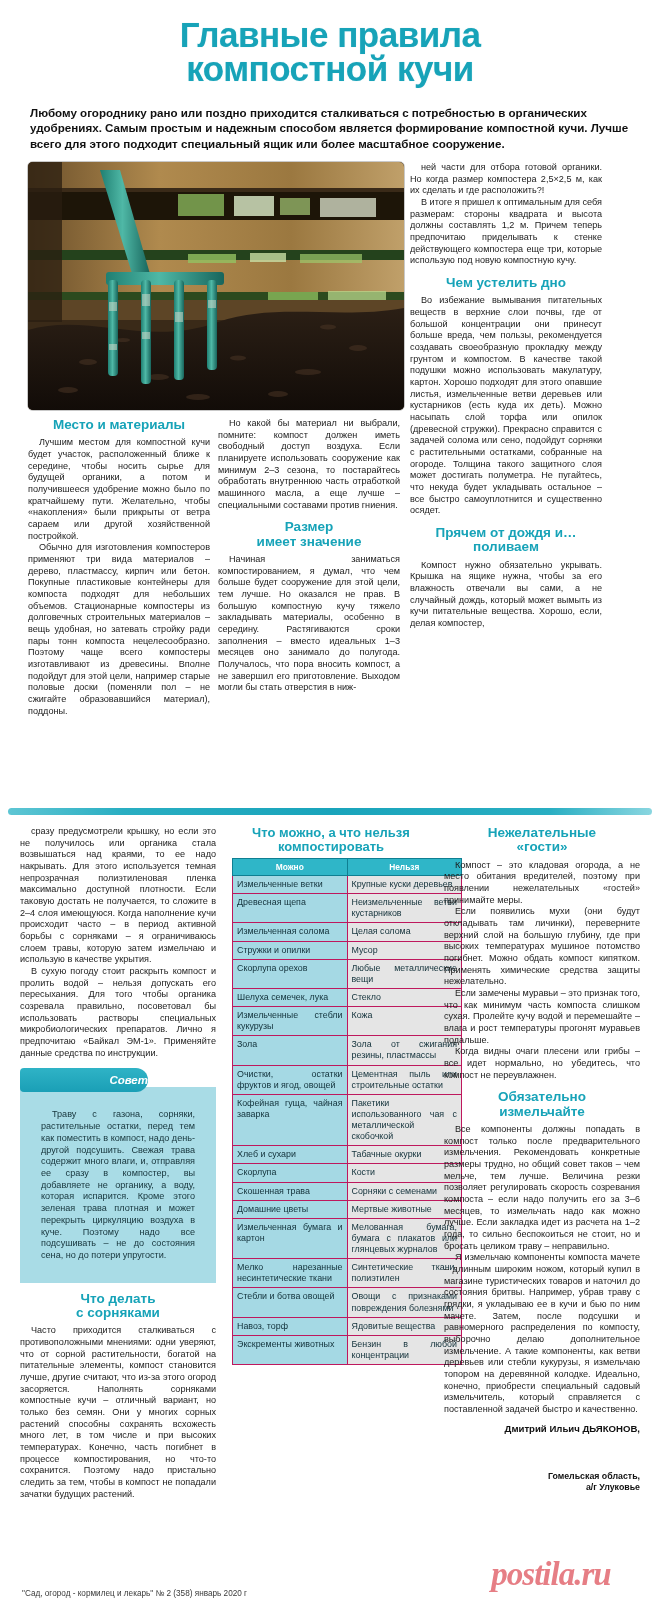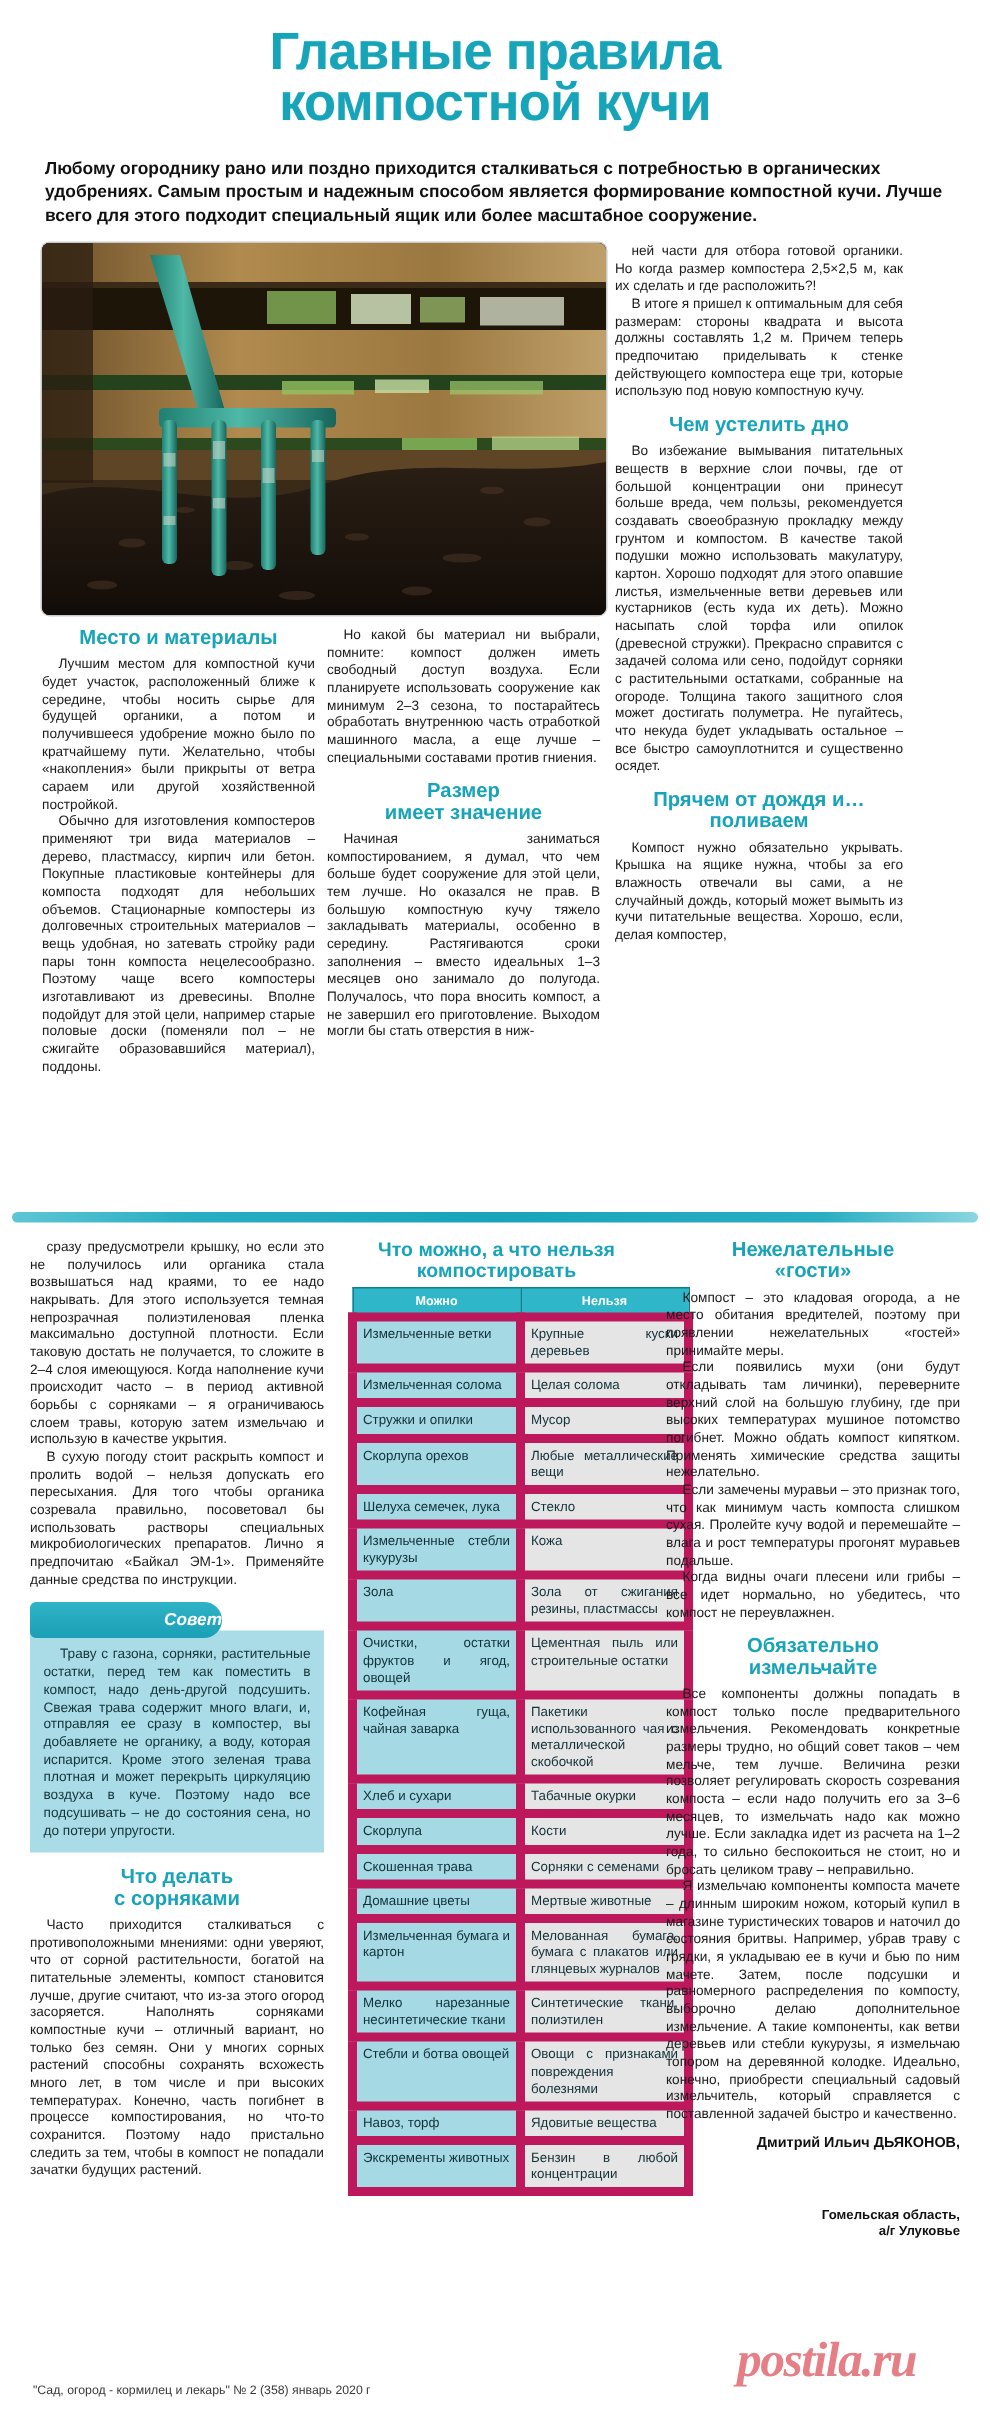--- a/index.html
+++ b/index.html
@@ -101,21 +101,21 @@
   }
   .advice-body {
     background:#a9dce6;
     padding:10px 9px 9px 9px;
     margin-top:-5px;
     font-size:9.1px;
     line-height:1.29;
     text-align:justify;
     color:#15333a;
   }
-  .advice-body p { margin:0; text-indent:11px; }
+  .advice-body p { margin:12px; text-indent:11px; }
 
   
   h2.tbl-title {
     color:#17a3b8; font-weight:bold; font-size:13px;
     line-height:1.06; text-align:center; margin:0 0 4px 0;
   }
   table.ct {
     border-collapse:collapse;
     width:230px;
     font-size:8.9px;
@@ -125,21 +125,21 @@
   table.ct th {
     background:#2fb6c8;
     color:#ffffff;
     font-size:8.4px;
     font-weight:bold;
     padding:3px 4px;
     border:1px solid #0f7f92;
     text-align:center;
   }
   table.ct td {
-    border:6px solid #be185d;
+    border:1px solid #be185d;
     padding:3px 4px;
     vertical-align:top;
     color:#12313a;
   }
   table.ct td.yes { background:#a5d9e4; width:88px; }
   table.ct td.no  { background:#e5e5e5; }
 
   
   .sig { margin-top:7px; text-align:right; font-weight:bold; font-size:9.6px; line-height:1.25; color:#111; }
   .sig .name { display:block; }
@@ -322,20 +322,24 @@
             <th>Можно</th>
             <th>Нельзя</th>
           </tr>
         </thead>
         <tbody id="ct-body">
             <tr>
               <td class="yes">Измельченные ветки</td>
               <td class="no">Крупные куски деревьев</td>
             </tr>
             <tr>
+              <td class="yes">Древесная щепа</td>
+              <td class="no">Неизмельченные ветви кустарников</td>
+            </tr>
+            <tr>
               <td class="yes">Измельченная солома</td>
               <td class="no">Целая солома</td>
             </tr>
             <tr>
               <td class="yes">Стружки и опилки</td>
               <td class="no">Мусор</td>
             </tr>
             <tr>
               <td class="yes">Скорлупа орехов</td>
               <td class="no">Любые металлические вещи</td>

